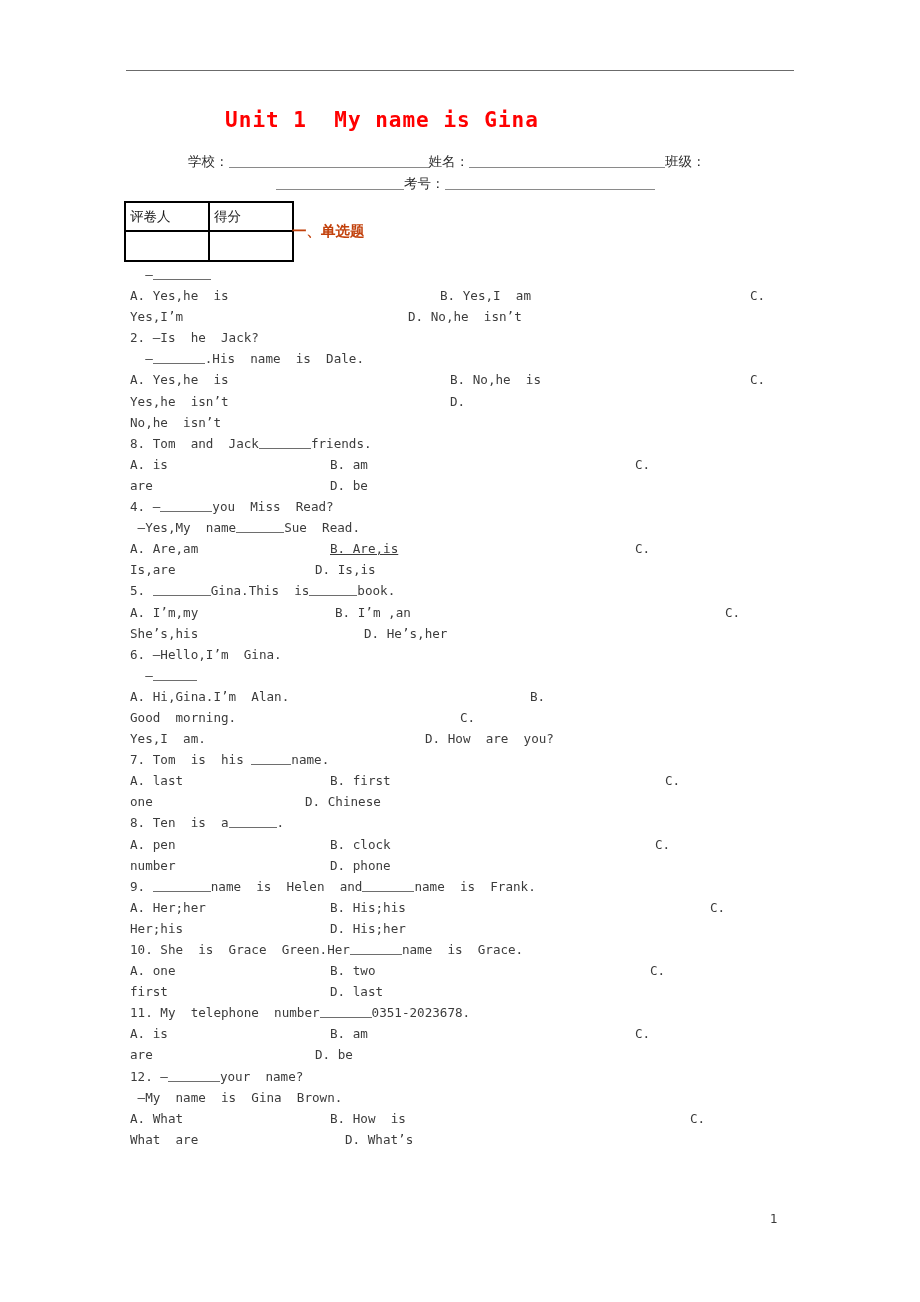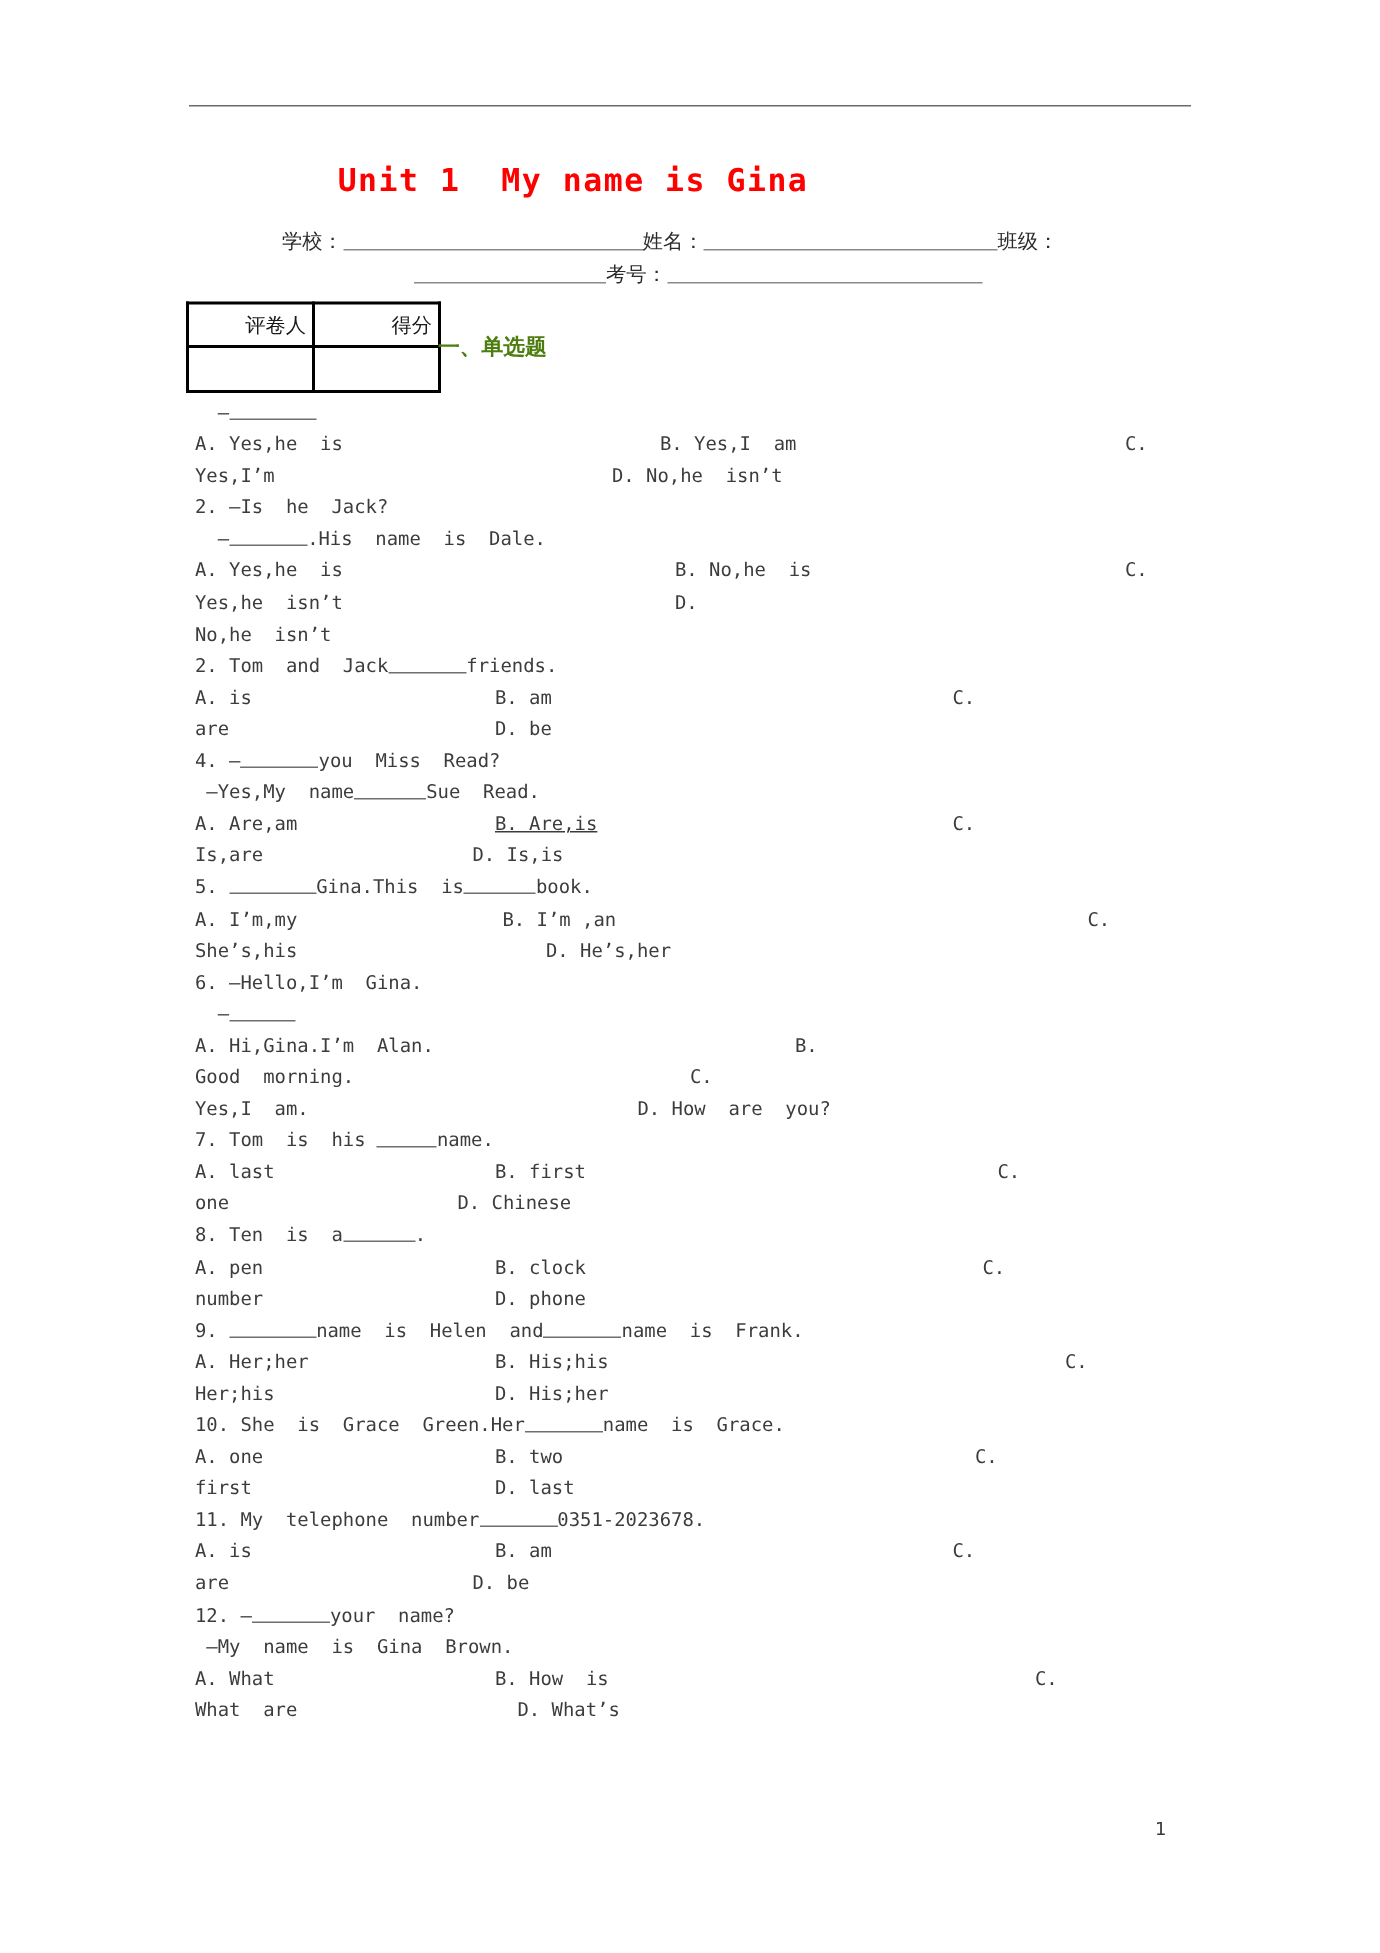--- a/index.html
+++ b/index.html
@@ -83,33 +83,33 @@
   }
   .score-table td {
     border: 2px solid #000000;
     width: 74px;
     height: 27px;
     font-family: "DejaVu Sans", "Liberation Sans", sans-serif;
     font-size: 13.5px;
     color: #1a1a1a;
     padding: 0 4px;
     vertical-align: middle;
-    text-align: right;
+    text-align: left;
   }
   .score-table td.blank-cell { height: 28px; }
 
   
   .section-heading {
     position: absolute;
     left: 292px;
     top: 222px;
     font-family: "DejaVu Sans", "Liberation Sans", sans-serif;
     font-weight: bold;
     font-size: 14.5px;
-    color: #4d7c0f;
+    color: #c2410c;
     white-space: nowrap;
   }
 
   
   .questions {
     position: absolute;
     left: 130px;
     top: 264px;
     width: 700px;
     font-family: "DejaVu Sans Mono", "Liberation Mono", monospace;
@@ -185,21 +185,21 @@
     <div class="q-line"><span>  —</span><span class="inline-blank ib-58"></span></div>
     <div class="q-line"><span>A. Yes,he  is</span><span class="far" style="left:310px;">B. Yes,I  am</span><span class="far" style="left:620px;">C.</span></div>
     <div class="q-line"><span>Yes,I’m</span><span class="far" style="left:278px;">D. No,he  isn’t</span></div>
 
     <div class="q-line"><span>2. —Is  he  Jack?</span></div>
     <div class="q-line"><span>  —</span><span class="inline-blank ib-52"></span><span>.His  name  is  Dale.</span></div>
     <div class="q-line"><span>A. Yes,he  is</span><span class="far" style="left:320px;">B. No,he  is</span><span class="far" style="left:620px;">C.</span></div>
     <div class="q-line"><span>Yes,he  isn’t</span><span class="far" style="left:320px;">D.</span></div>
     <div class="q-line"><span>No,he  isn’t</span></div>
 
-    <div class="q-line"><span>2. Tom  and  Jack</span><span class="inline-blank ib-52"></span><span>friends.</span></div>
+    <div class="q-line"><span>8. Tom  and  Jack</span><span class="inline-blank ib-52"></span><span>friends.</span></div>
     <div class="q-line"><span>A. is</span><span class="far" style="left:200px;">B. am</span><span class="far" style="left:505px;">C.</span></div>
     <div class="q-line"><span>are</span><span class="far" style="left:200px;">D. be</span></div>
 
     <div class="q-line"><span>4. —</span><span class="inline-blank ib-52"></span><span>you  Miss  Read?</span></div>
     <div class="q-line"><span> —Yes,My  name</span><span class="inline-blank ib-48"></span><span>Sue  Read.</span></div>
     <div class="q-line"><span>A. Are,am</span><span class="far" style="left:200px;text-decoration:underline;">B. Are,is</span><span class="far" style="left:505px;">C.</span></div>
     <div class="q-line"><span>Is,are</span><span class="far" style="left:185px;">D. Is,is</span></div>
 
     <div class="q-line"><span>5. </span><span class="inline-blank ib-58"></span><span>Gina.This  is</span><span class="inline-blank ib-48"></span><span>book.</span></div>
     <div class="q-line"><span>A. I’m,my</span><span class="far" style="left:205px;">B. I’m ,an</span><span class="far" style="left:595px;">C.</span></div>

